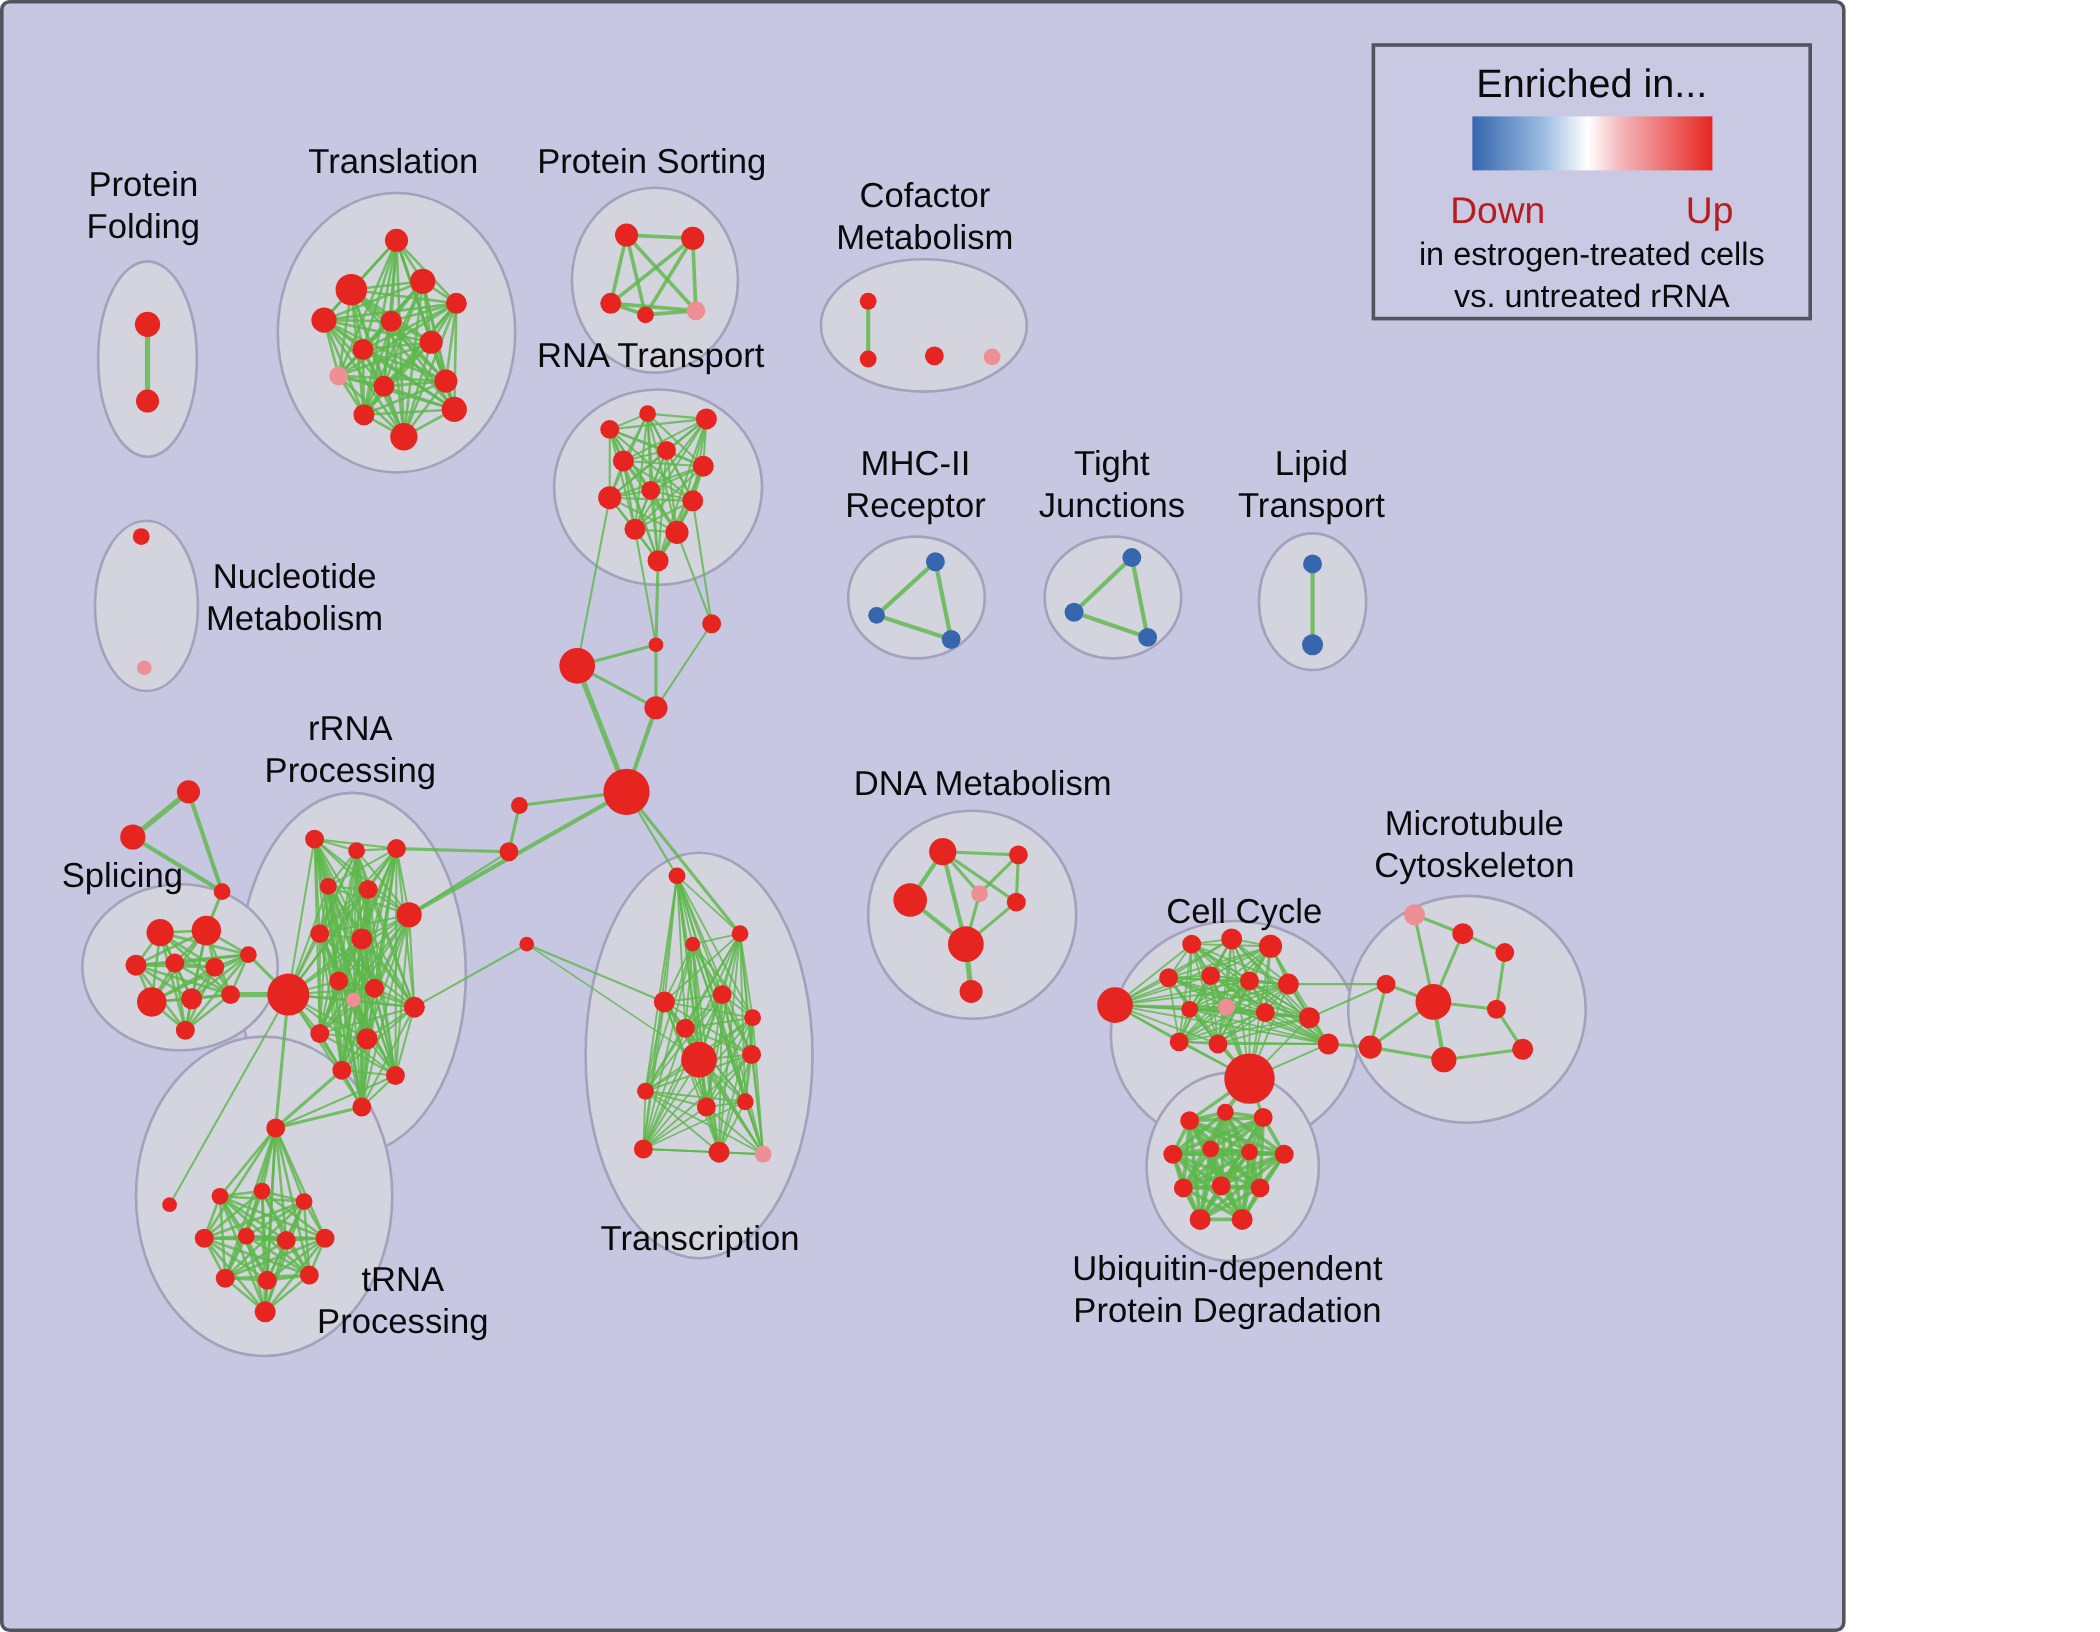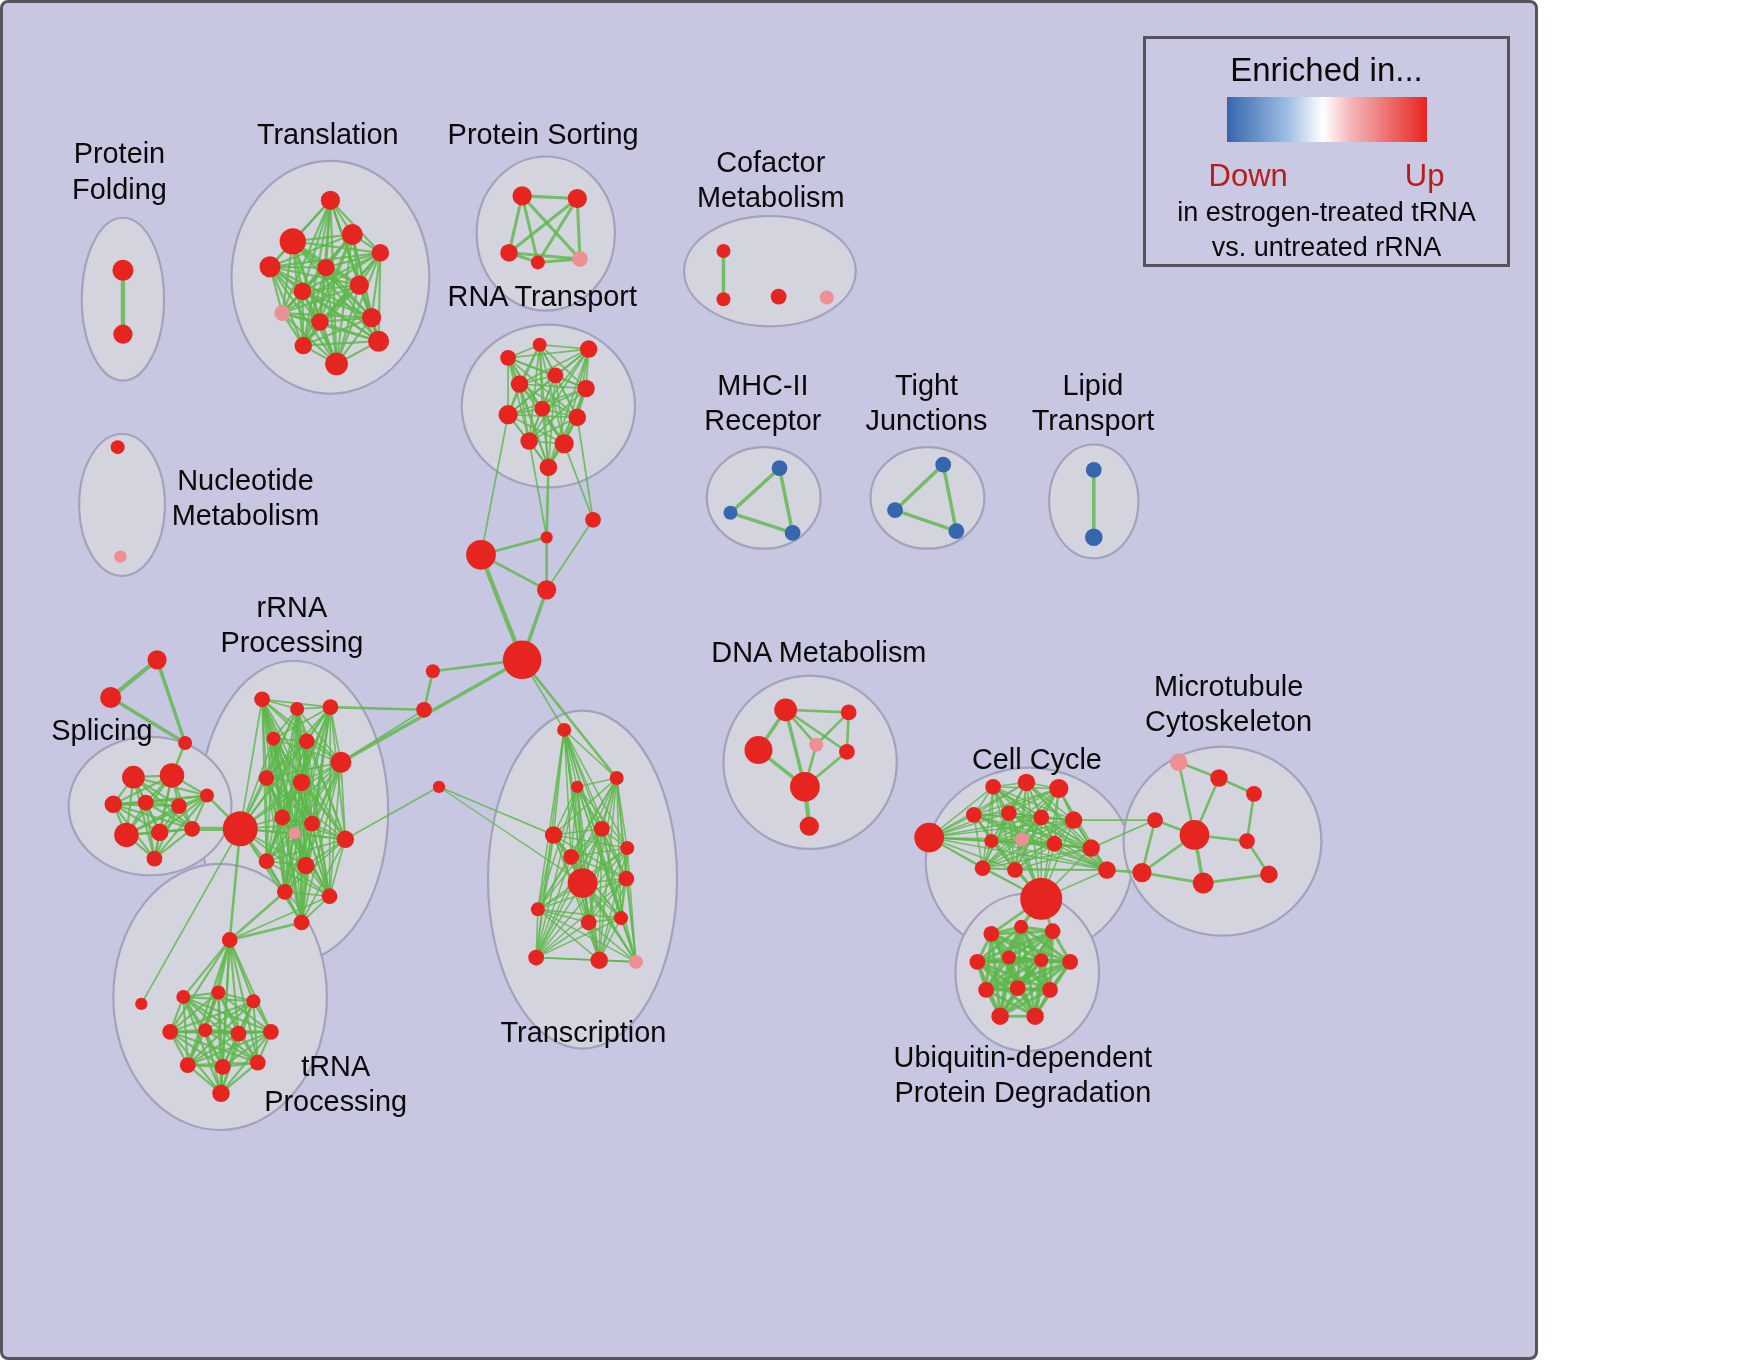--- a/index.html
+++ b/index.html
@@ -1034,16 +1034,16 @@
       </g>
     </svg>
 
   <div class="legend">
     <div class="legend-title">Enriched in...</div>
     <div class="legend-bar" id="legend-bar" style="background: linear-gradient(to right, rgb(53, 102, 174) 0%, rgb(157, 189, 226) 30%, rgb(255, 255, 255) 48%, rgb(243, 182, 186) 62%, rgb(230, 37, 32) 100%);"></div>
     <div class="legend-ends">
       <span>Down</span>
       <span>Up</span>
     </div>
-    <div class="legend-line">in estrogen-treated tRNA</div>
+    <div class="legend-line">in estrogen-treated cells</div>
     <div class="legend-line">vs. untreated rRNA</div>
   </div>
 </div>
 
 </body></html>

